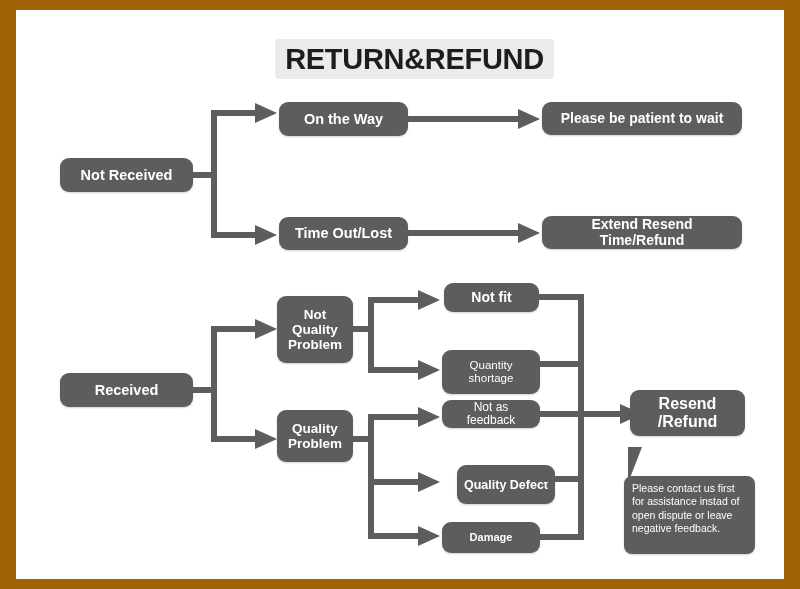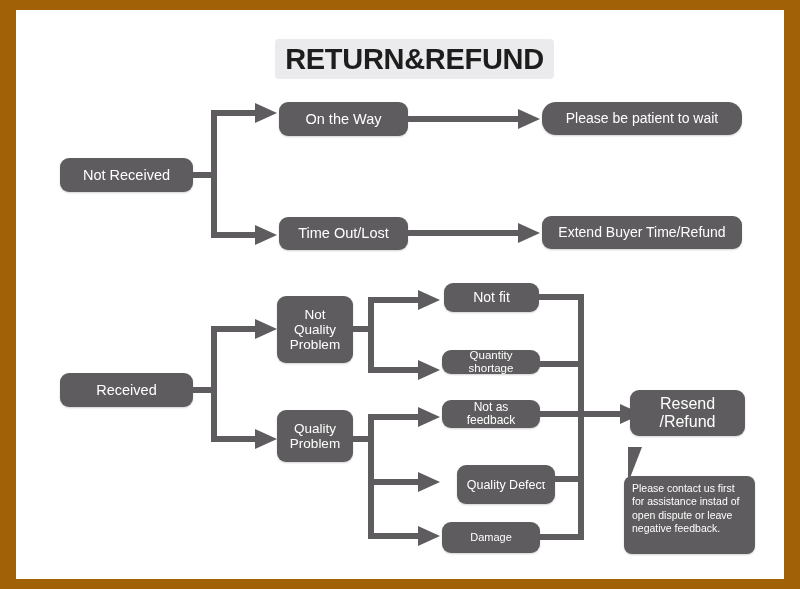--- a/index.html
+++ b/index.html
@@ -54,21 +54,21 @@
   .node {
     position: absolute;
     box-sizing: border-box;
     background: #5e5c5e;
     color: #ffffff;
     border-radius: 9px;
     display: flex;
     align-items: center;
     justify-content: center;
     text-align: center;
-    font-weight: normal;
+    font-weight: bold;
     line-height: 1.12;
     padding: 2px 6px;
     box-shadow: 0 1px 2px rgba(0,0,0,0.18);
   }
   .node.lite { font-weight: normal; }
   .node .lbl { white-space: pre-line; display: block; width: 100%; }
 
   
   .hline {
     position: absolute;
@@ -141,33 +141,33 @@
     <div class="hline" style="left:195px; top:222px; width:46px;"></div>
     <div class="arrow" style="left:239px; top:215px;"></div>
 
     <div class="node" style="left:263px; top:92px; width:129px; height:34px; font-size:14.5px;">
       <span class="lbl">On the Way</span>
     </div>
 
     <div class="hline" style="left:392px; top:106px; width:112px;"></div>
     <div class="arrow" style="left:502px; top:99px;"></div>
 
-    <div class="node" style="left:526px; top:92px; width:200px; height:33px; font-size:14px;border-radius:14px;">
+    <div class="node" style="left:526px; top:92px; width:200px; height:33px; font-size:14px;">
       <span class="lbl">Please be patient to wait</span>
     </div>
 
     <div class="node" style="left:263px; top:207px; width:129px; height:33px; font-size:14.5px;">
       <span class="lbl">Time Out/Lost</span>
     </div>
 
     <div class="hline" style="left:392px; top:220px; width:112px;"></div>
     <div class="arrow" style="left:502px; top:213px;"></div>
 
     <div class="node" style="left:526px; top:206px; width:200px; height:33px; font-size:14px;">
-      <span class="lbl">Extend Buyer Time/Refund</span>
+      <span class="lbl">Extend Resend Time/Refund</span>
     </div>
 
     <div class="node" style="left:44px; top:363px; width:133px; height:34px; font-size:14.5px;">
       <span class="lbl">Received</span>
     </div>
 
     <div class="hline" style="left:177px; top:377px; width:24px;"></div>
     <div class="vline" style="left:195px; top:316px; height:116px;"></div>
 
     <div class="hline" style="left:195px; top:316px; width:46px;"></div>
@@ -199,21 +199,21 @@
     <div class="hline" style="left:352px; top:404px; width:52px;"></div>
     <div class="arrow" style="left:402px; top:397px;"></div>
     <div class="hline" style="left:352px; top:469px; width:52px;"></div>
     <div class="arrow" style="left:402px; top:462px;"></div>
     <div class="hline" style="left:352px; top:523px; width:52px;"></div>
     <div class="arrow" style="left:402px; top:516px;"></div>
 
     <div class="node" style="left:428px; top:273px; width:95px; height:29px; font-size:14px;">
       <span class="lbl">Not fit</span>
     </div>
-    <div class="node lite" style="left:426px; top:340px; width:98px; height:24px; font-size:11.5px;">
+    <div class="node lite" style="left:426px; top:340px; width:98px; height:44px; font-size:11.5px;">
       <span class="lbl">Quantity shortage</span>
     </div>
     <div class="node lite" style="left:426px; top:390px; width:98px; height:28px; font-size:12px;">
       <span class="lbl">Not as feedback</span>
     </div>
     <div class="node" style="left:426px; top:455px; width:98px; height:39px; font-size:12.5px;margin-left:15px;">
       <span class="lbl">Quality Defect</span>
     </div>
     <div class="node" style="left:426px; top:512px; width:98px; height:31px; font-size:11px;">
       <span class="lbl">Damage</span>

